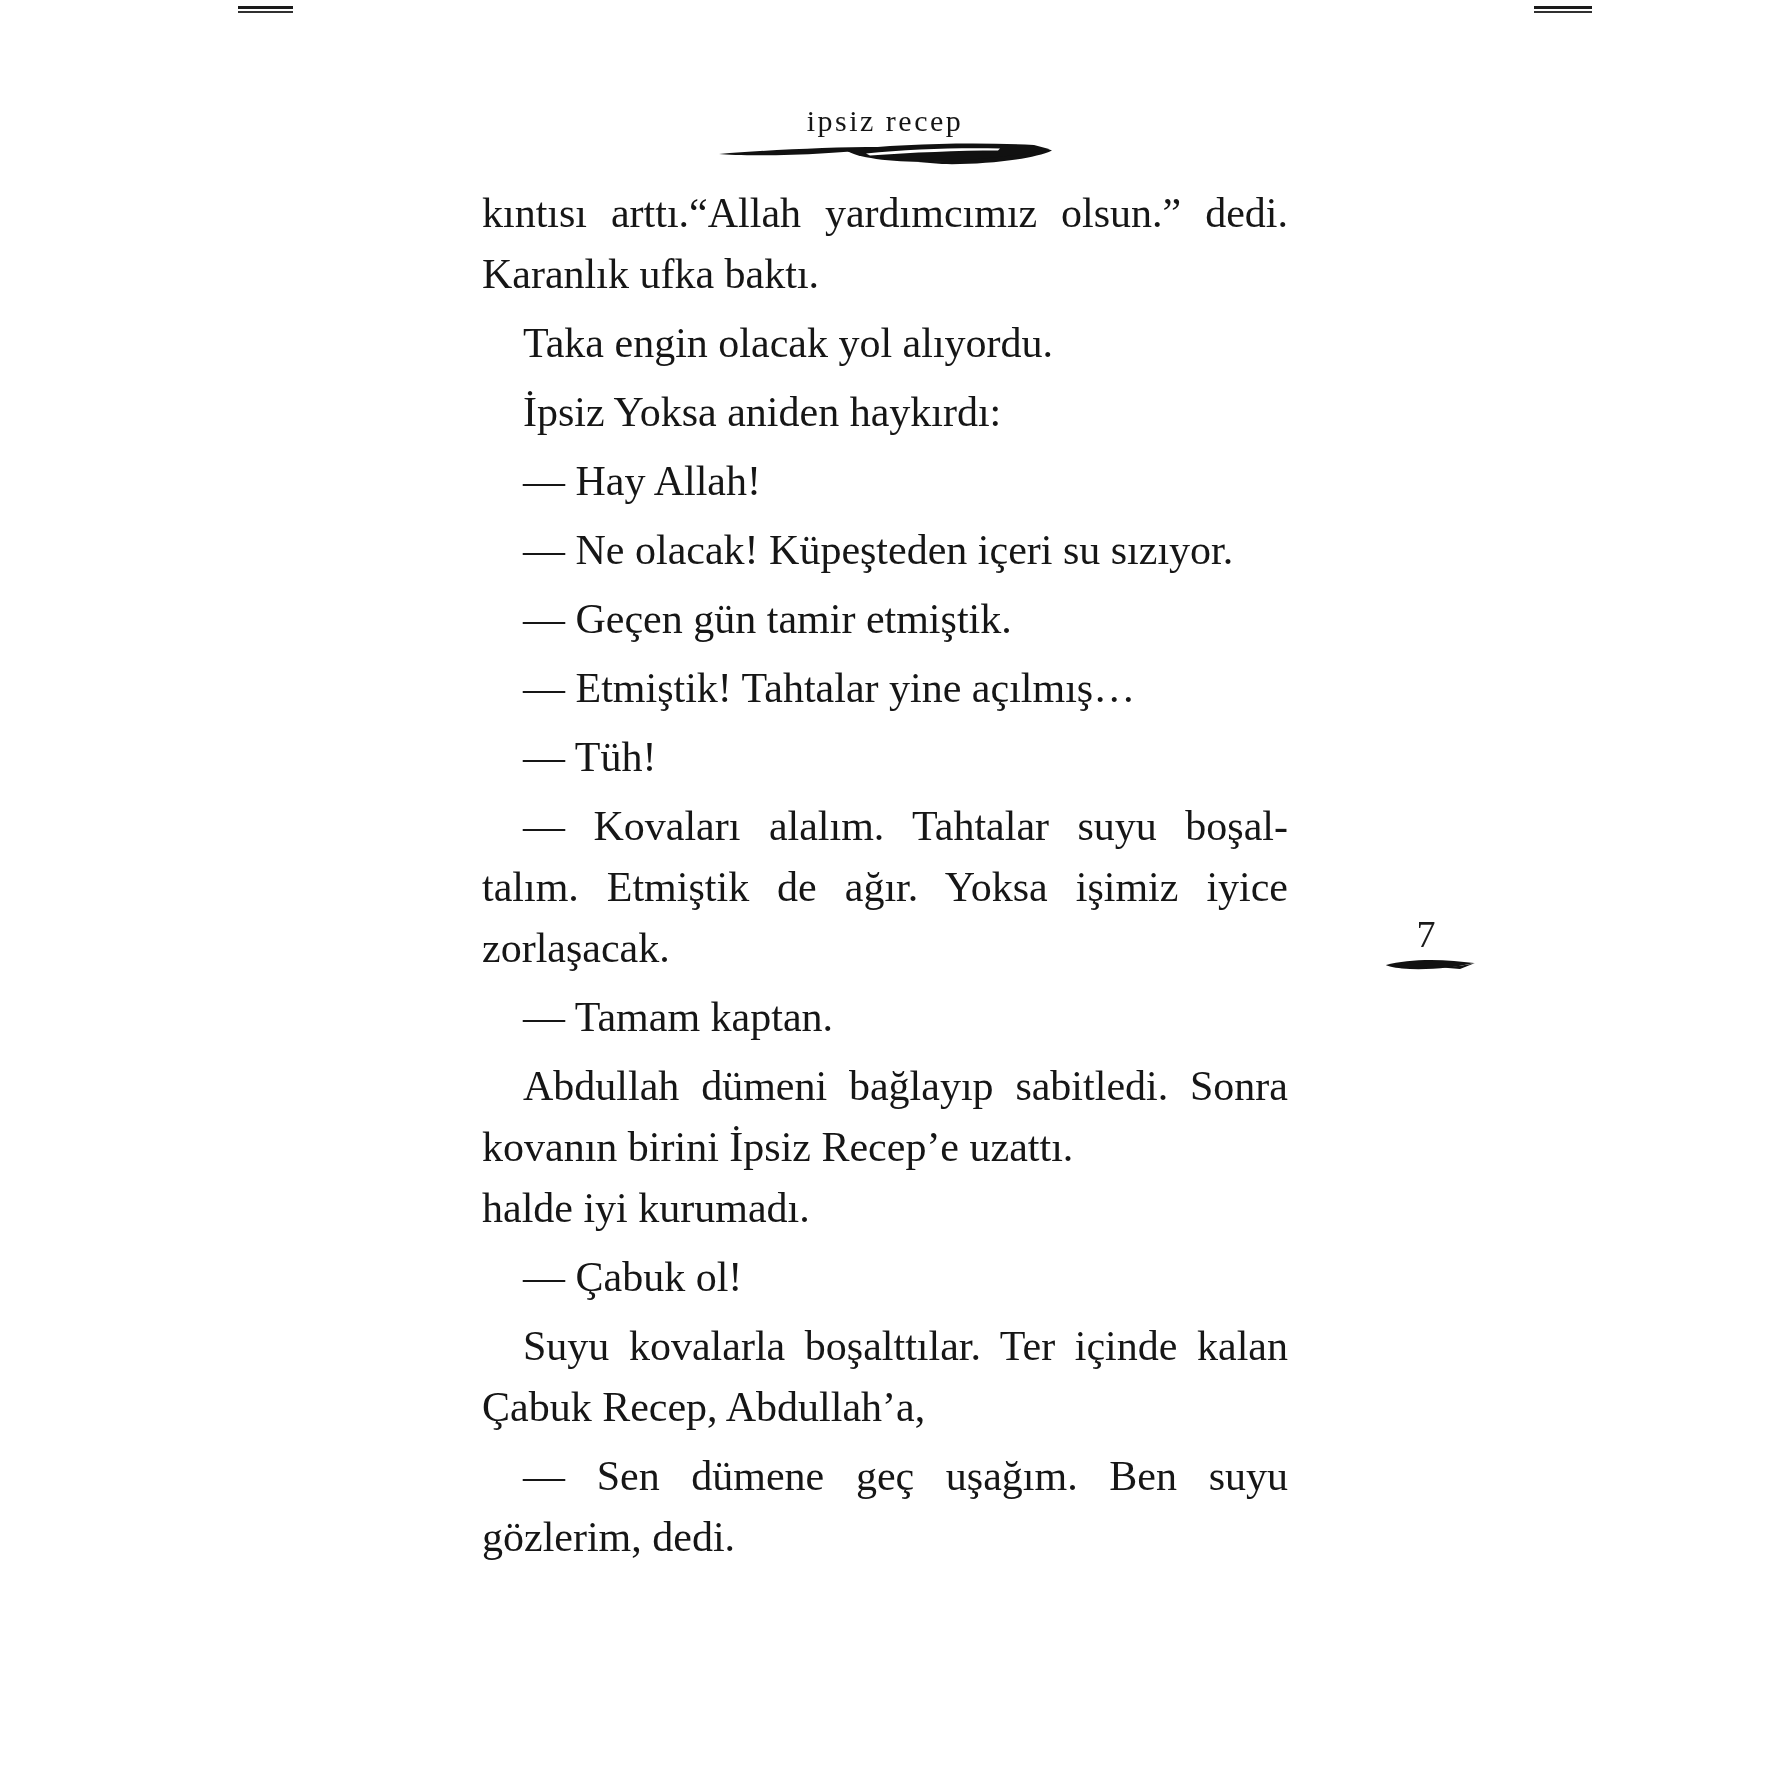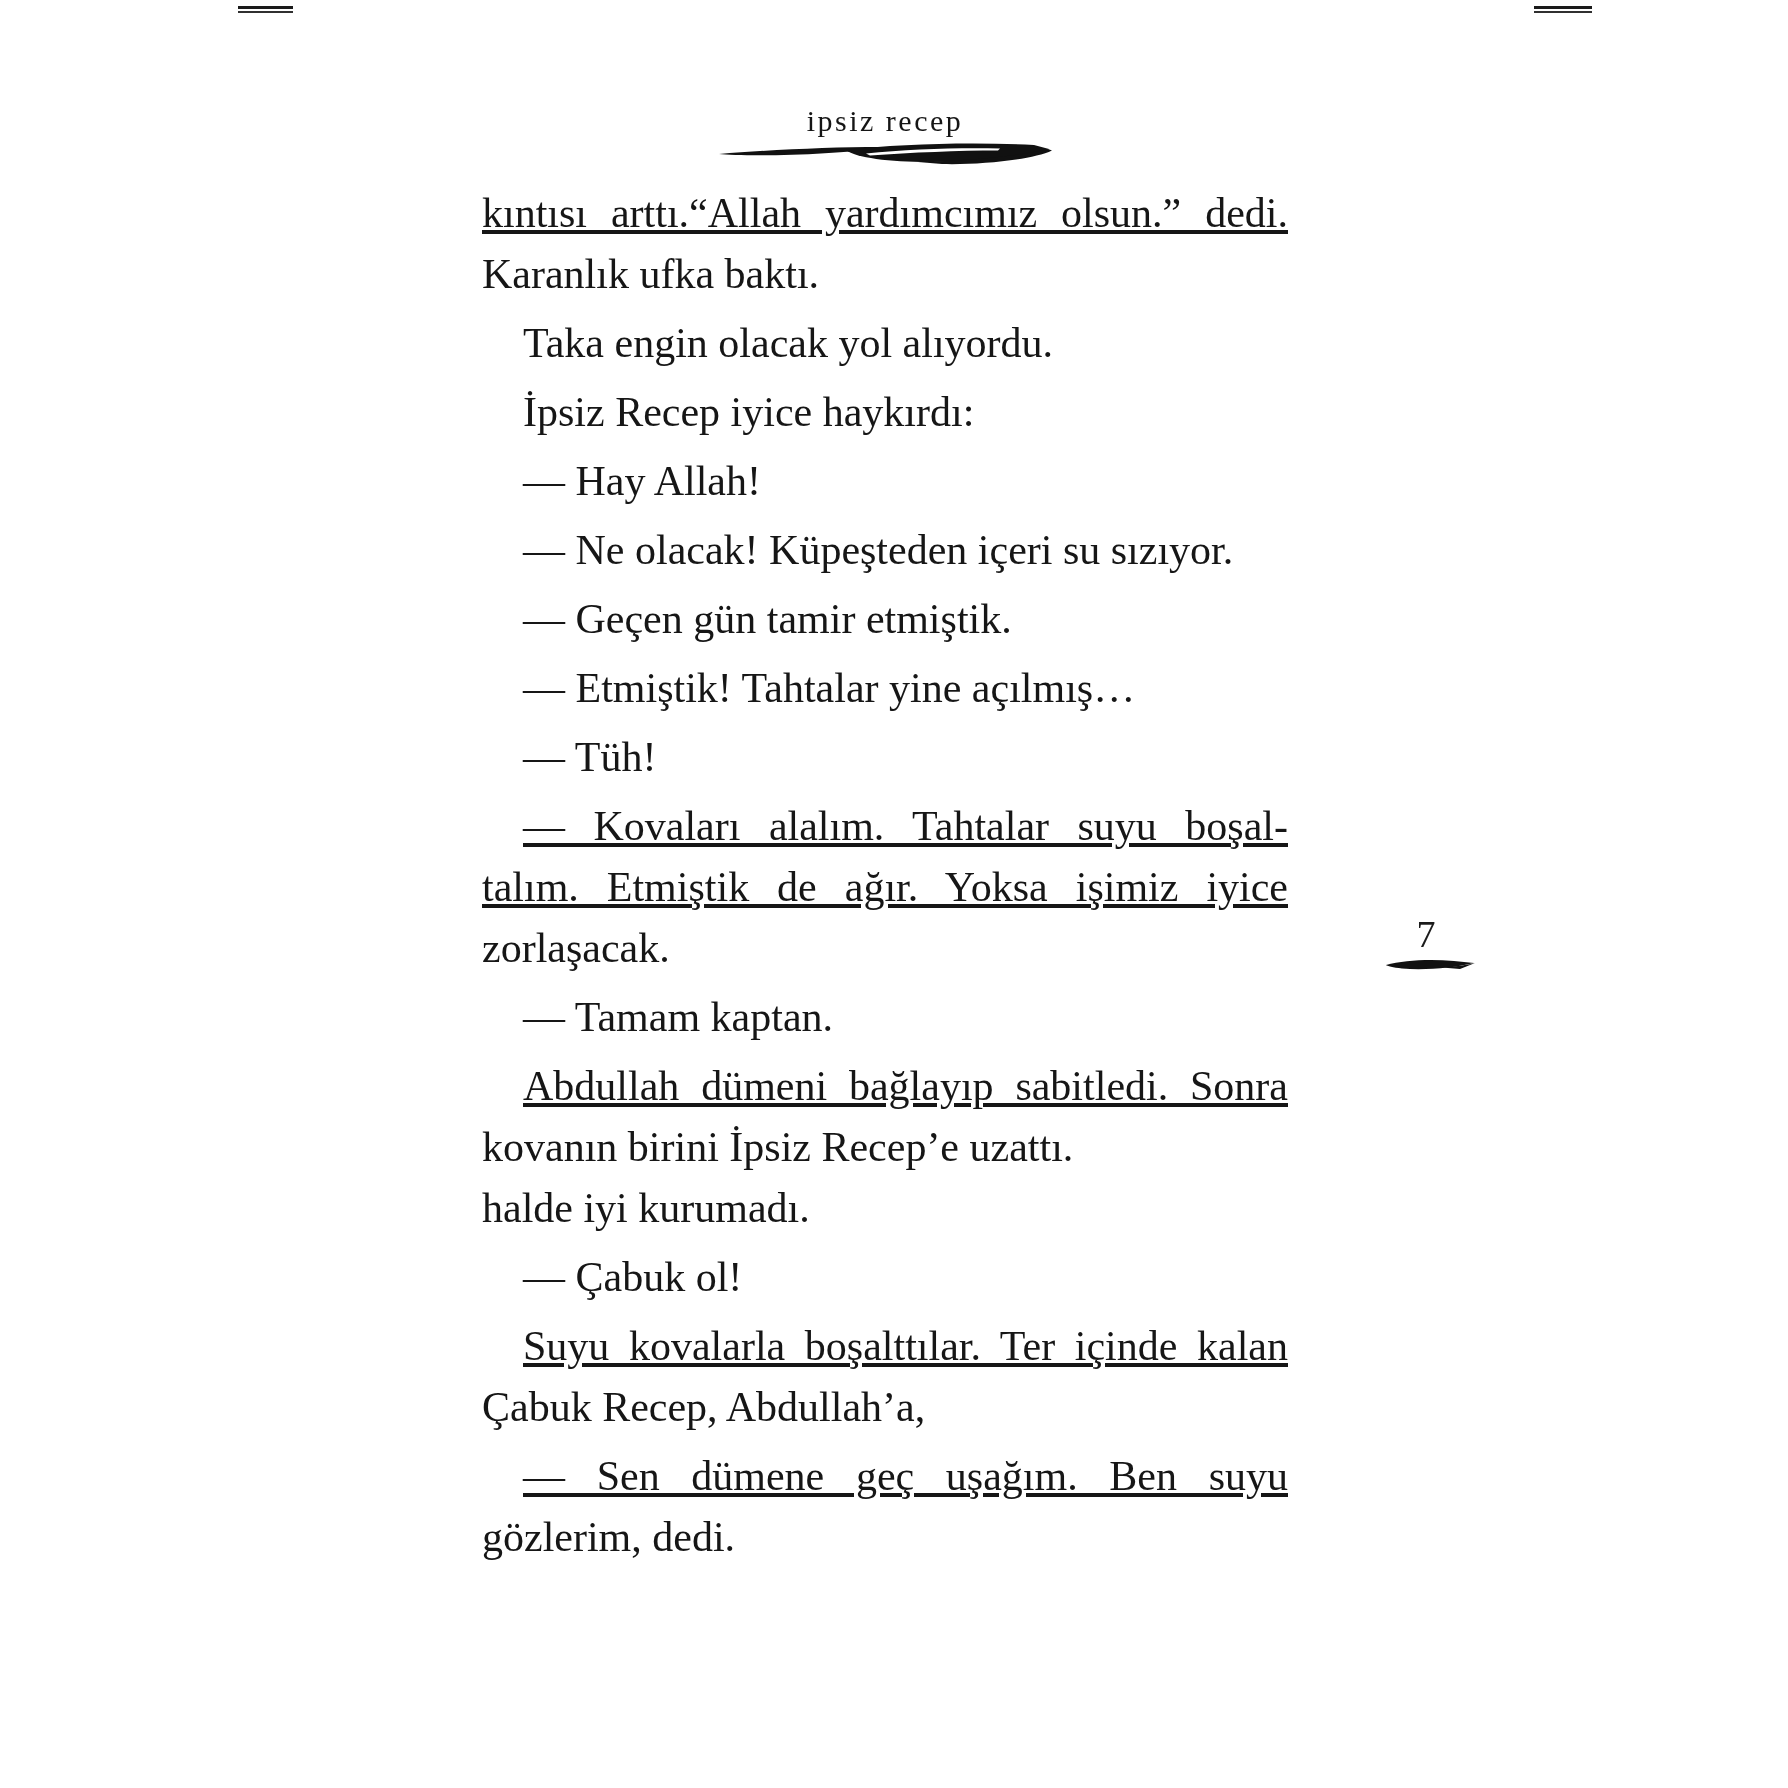--- a/index.html
+++ b/index.html
@@ -60,21 +60,20 @@
     color: #161616;
   }
   .line {
     line-height: 61px;
     white-space: normal;
   }
   .line.indent { padding-left: 41px; }
   .line.justify {
     text-align: justify;
     text-align-last: justify;
-    text-decoration: underline;
   }
   .line.para { margin-top: 8px; }
 
   
   .folio {
     position: absolute;
     left: 1384px;
     top: 912px;
     width: 84px;
     text-align: center;
@@ -111,21 +110,21 @@
     <path fill="#111111" d="M1 16 C 50 12, 112 9, 162 9 C 152 13, 100 16.5, 58 17.2 C 33 17.6, 10 17, 1 16 Z"></path>
     <path fill="#111111" d="M128 12 C 180 6, 252 4, 316 7 L 331 11 C 321 17, 280 23, 214 24 C 174 24.3, 138 20, 128 12 Z"></path>
     <path fill="#111111" d="M200 24 C 252 23, 302 18, 330 11 L 334 12.5 C 314 22, 262 27, 224 26 Z"></path>
     <path fill="#ffffff" d="M148 15.5 C 190 11, 242 9.5, 282 10.5 L 280 12.5 C 240 12.5, 194 14.5, 152 17.5 Z"></path>
   </svg>
 
   <main class="text-block" id="text-block">
       <div class="line justify">kıntısı arttı.“Allah yardımcımız olsun.” dedi.</div>
       <div class="line">Karanlık ufka baktı.</div>
       <div class="line indent para">Taka engin olacak yol alıyordu.</div>
-      <div class="line indent para">İpsiz Recep iyice haykırdı:</div>
+      <div class="line indent para">İpsiz Yoksa aniden haykırdı:</div>
       <div class="line indent para">— Hay Allah!</div>
       <div class="line indent para">— Ne olacak! Küpeşteden içeri su sızıyor.</div>
       <div class="line indent para">— Geçen gün tamir etmiştik.</div>
       <div class="line indent para">— Etmiştik! Tahtalar yine açılmış…</div>
       <div class="line indent para">— Tüh!</div>
       <div class="line indent justify para">— Kovaları alalım. Tahtalar suyu boşal-</div>
       <div class="line justify">talım. Etmiştik de ağır. Yoksa işimiz iyice</div>
       <div class="line">zorlaşacak.</div>
       <div class="line indent para">— Tamam kaptan.</div>
       <div class="line indent justify para">Abdullah dümeni bağlayıp sabitledi. Sonra</div>

